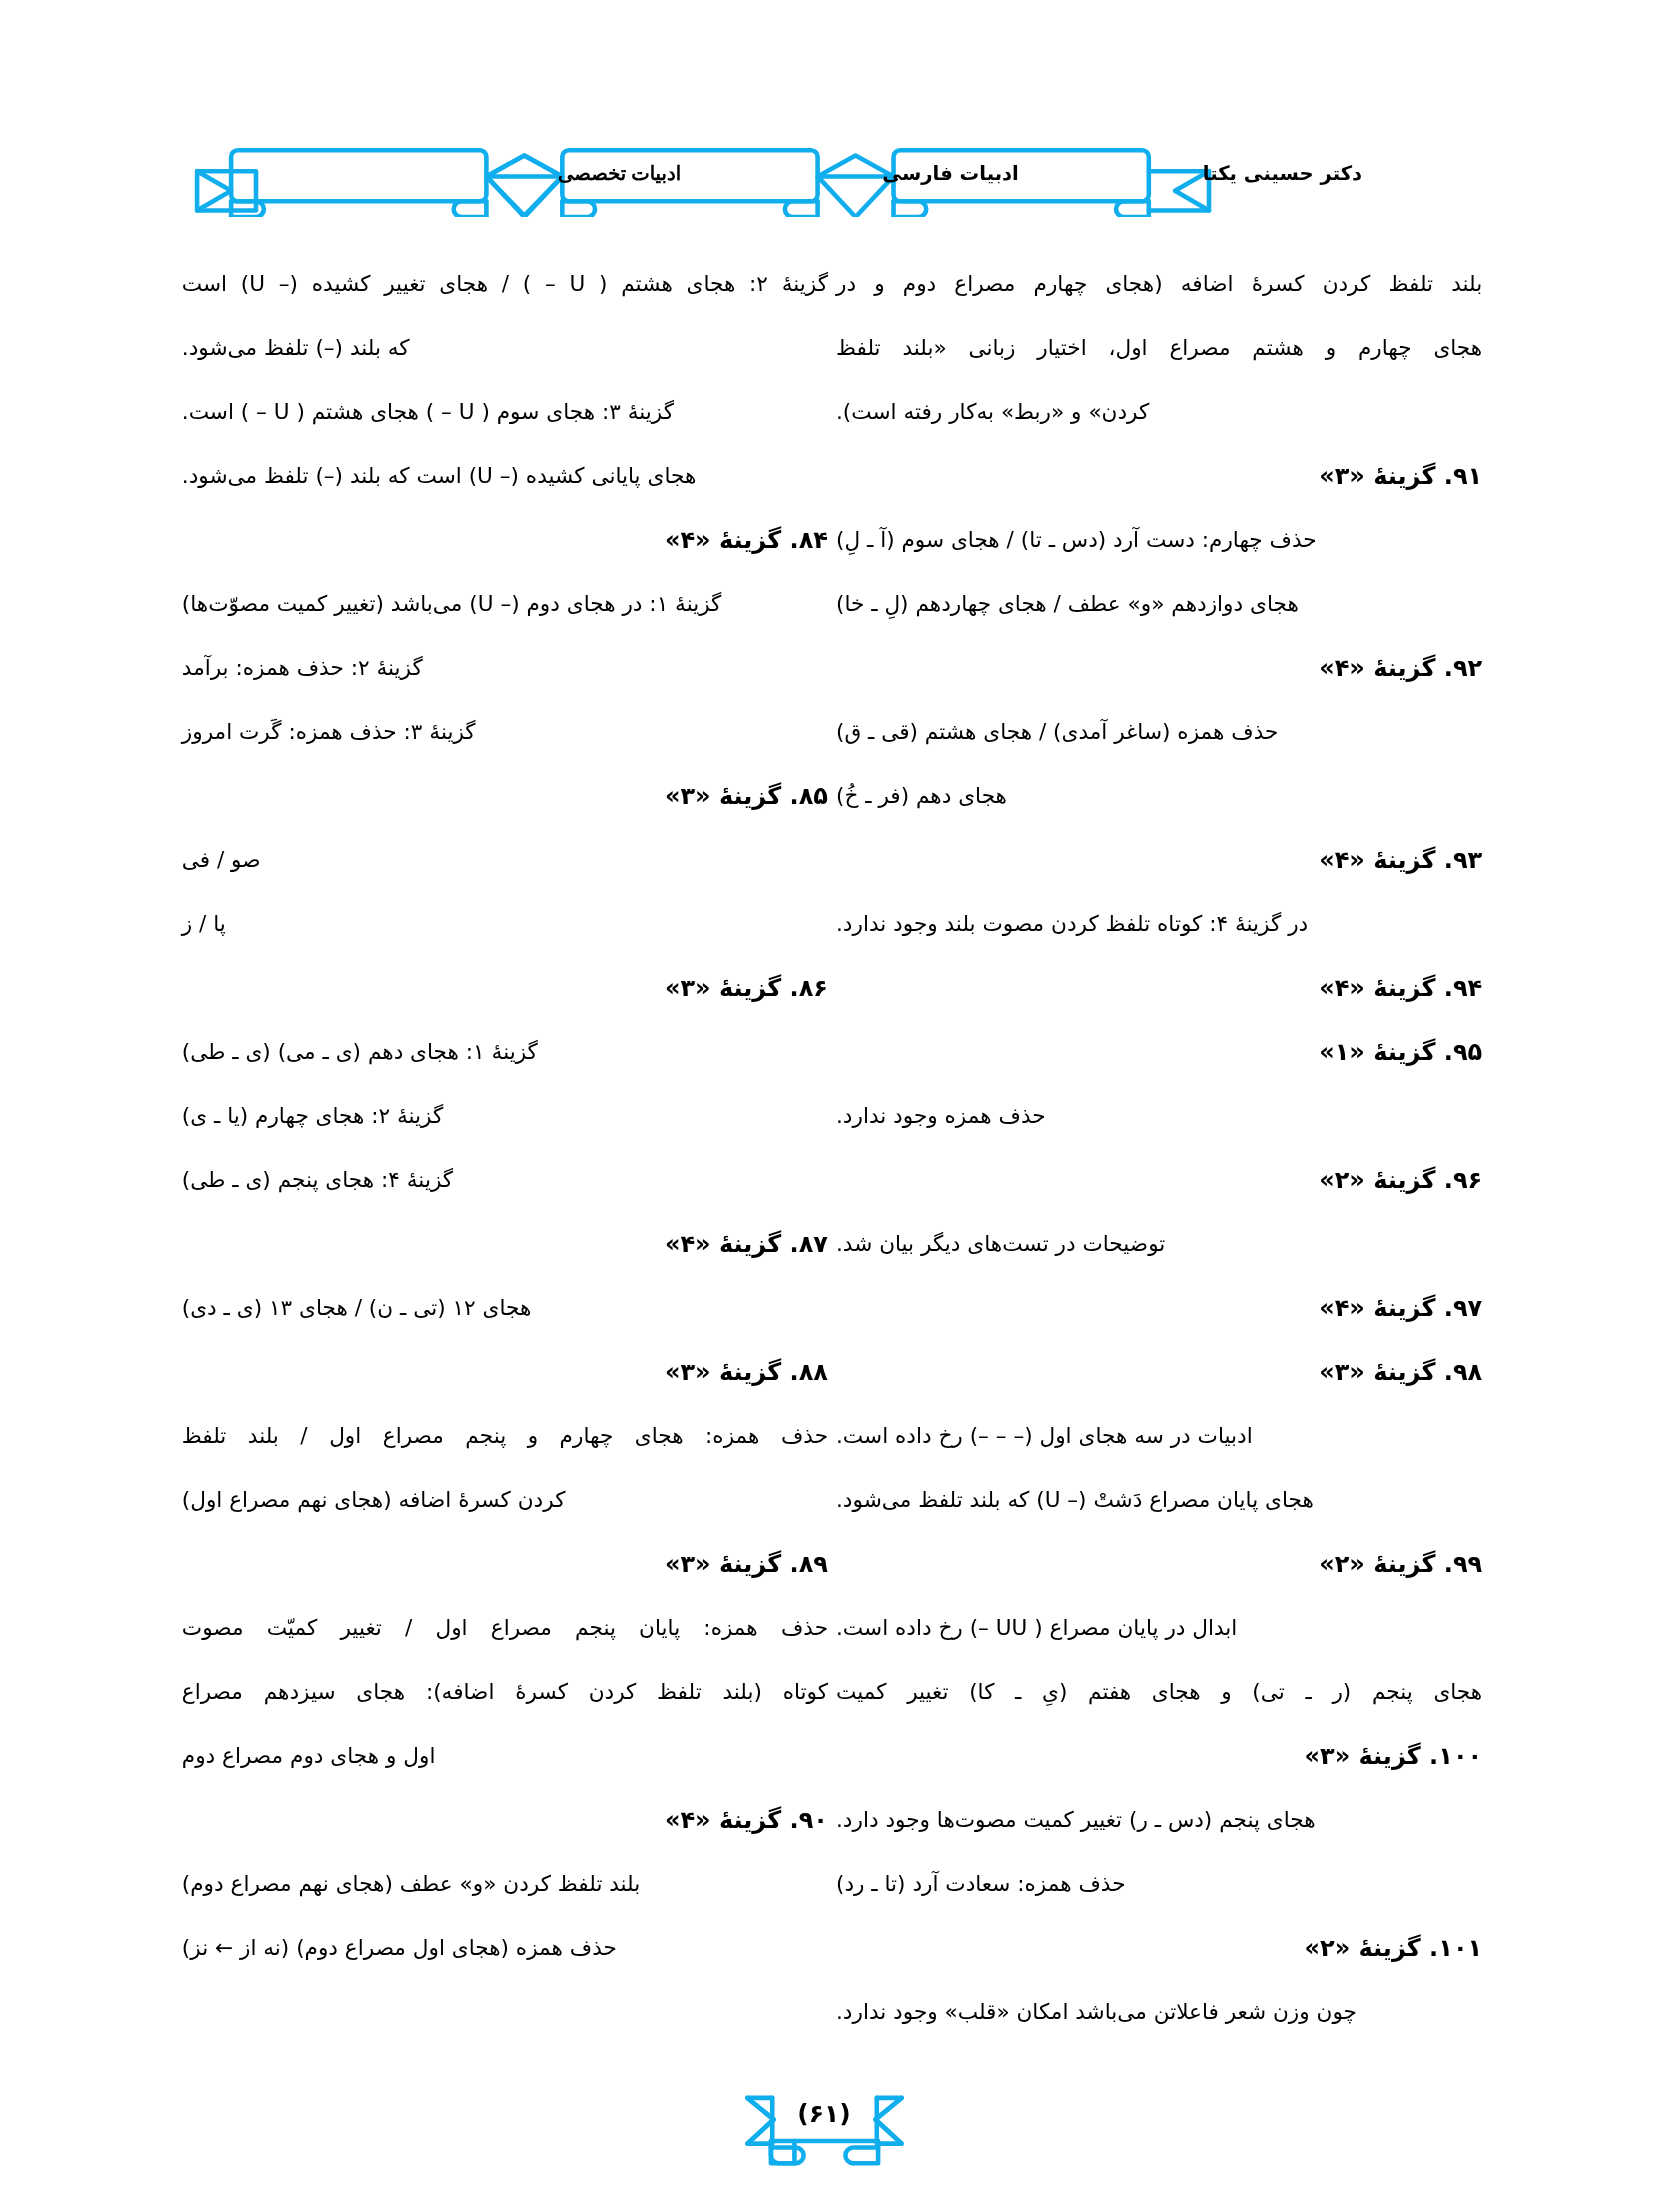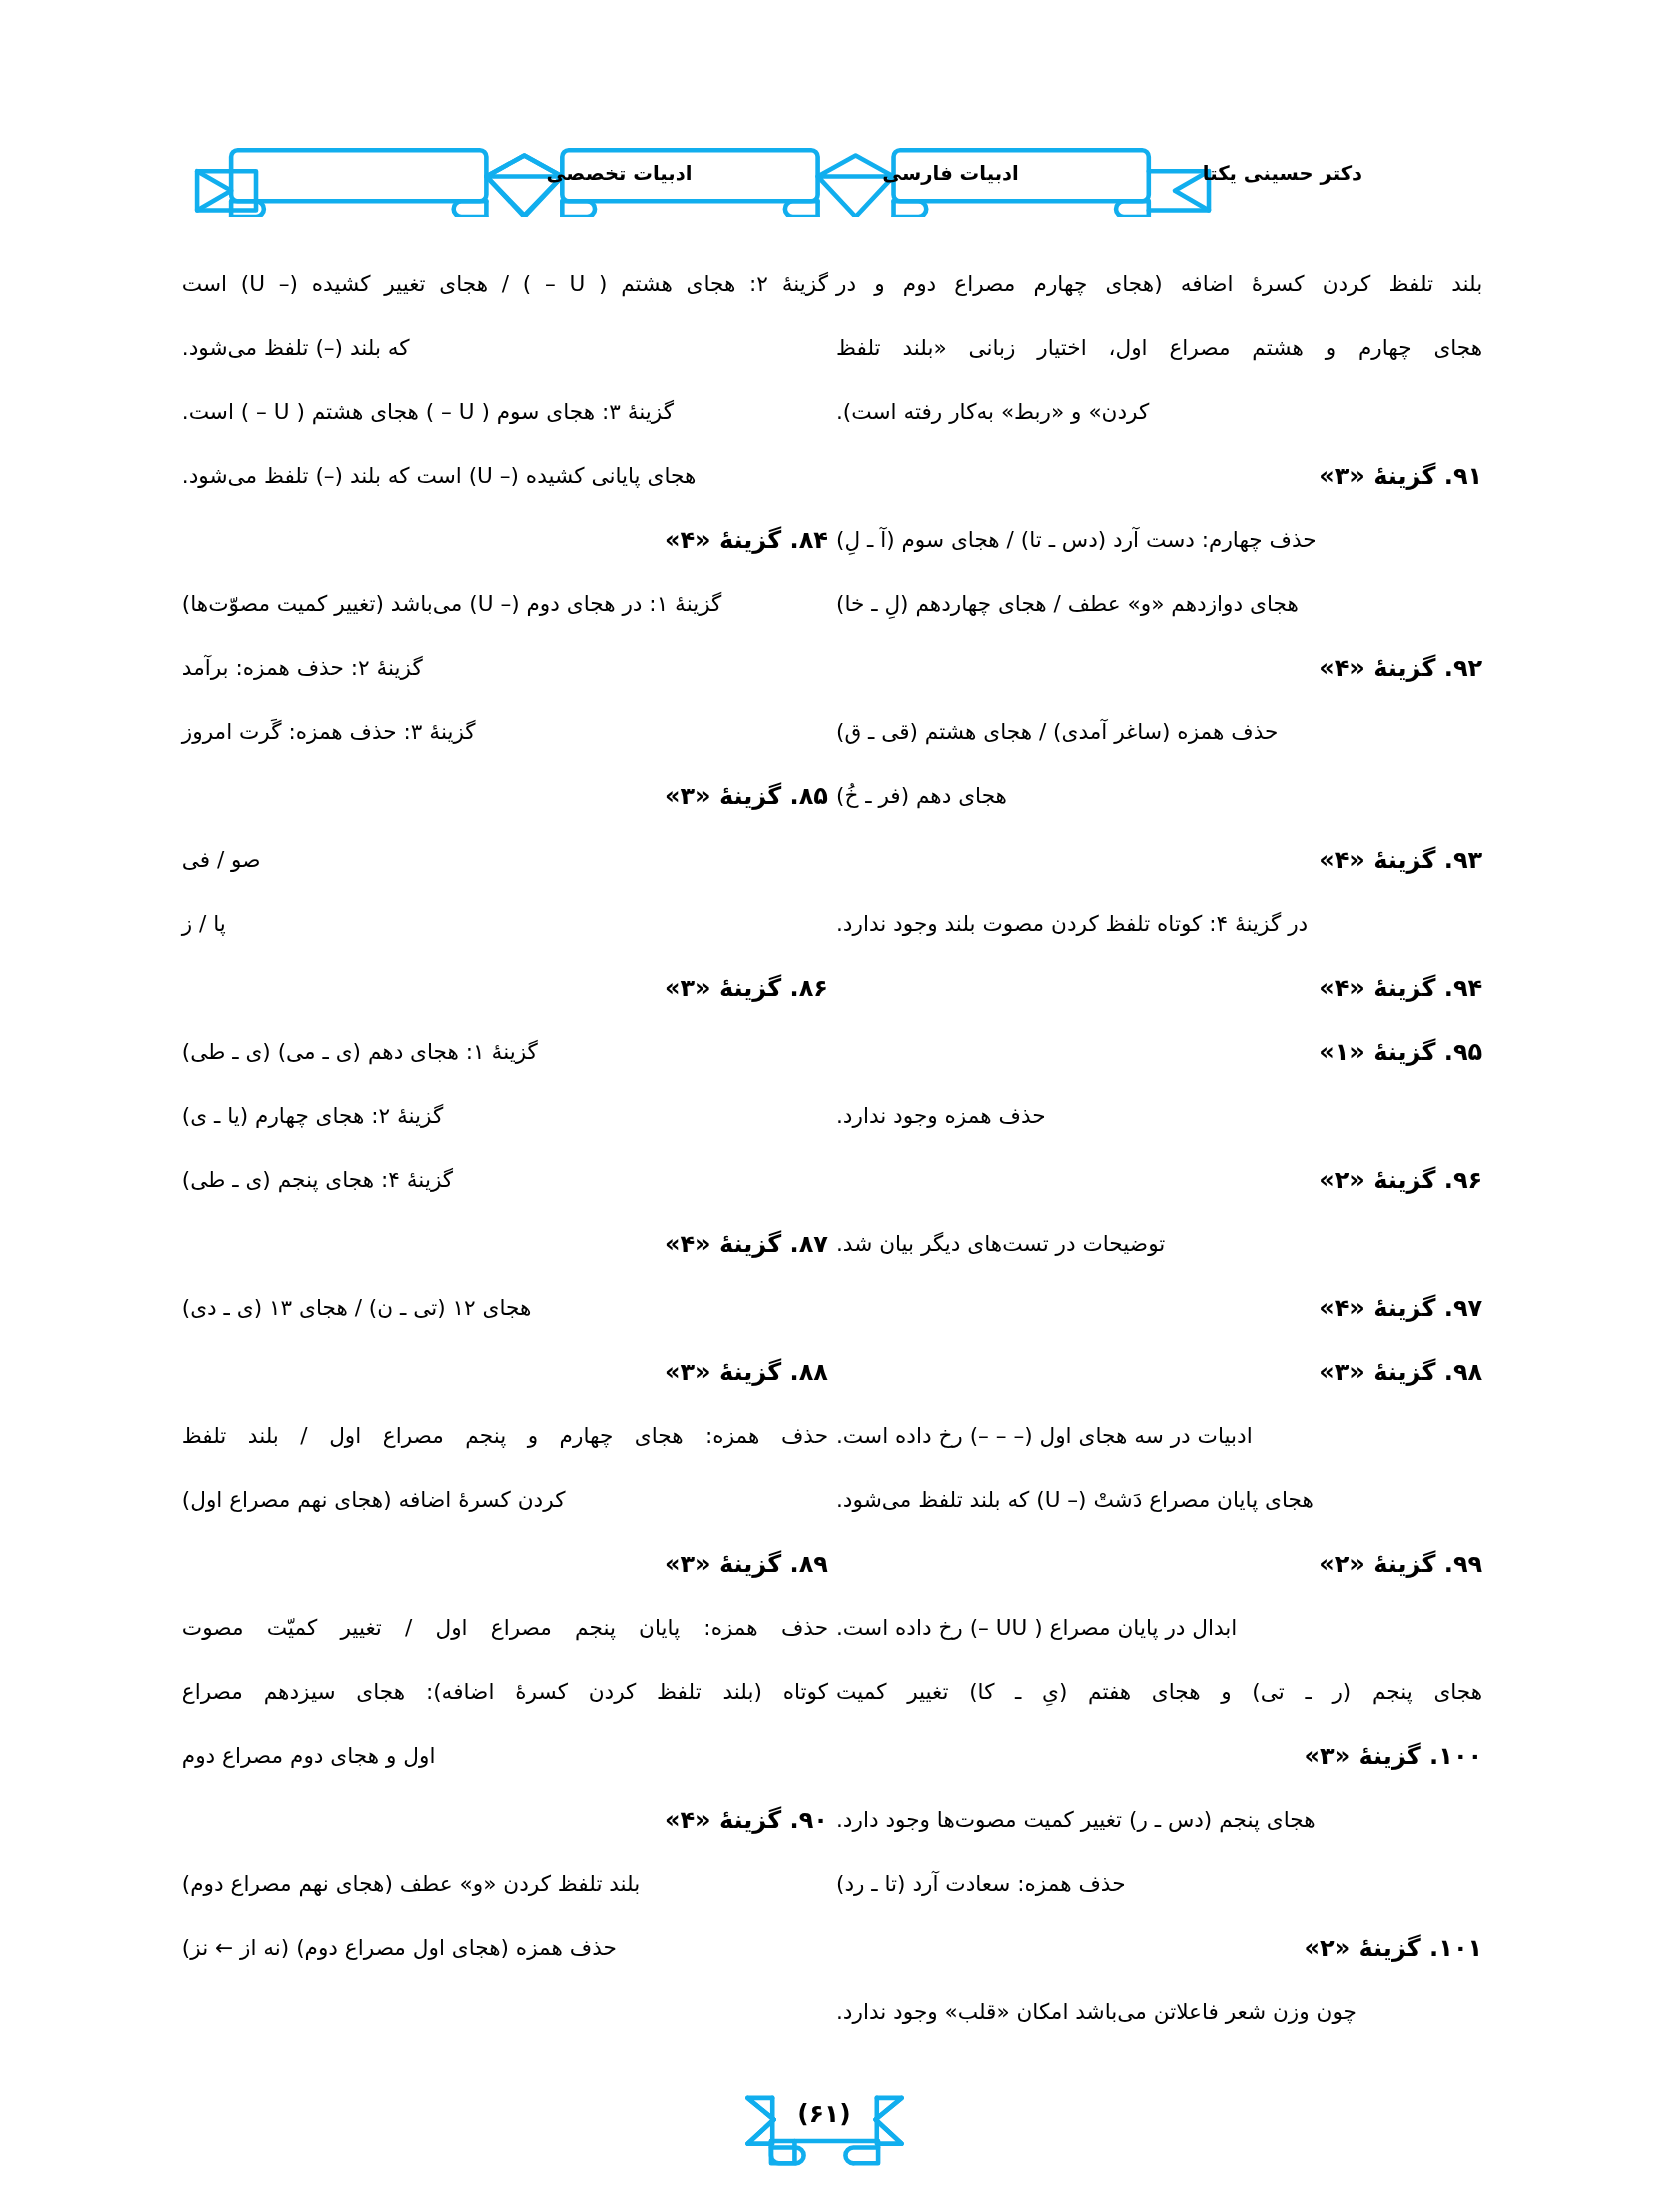--- a/index.html
+++ b/index.html
@@ -33,21 +33,21 @@
     align-items: center;
     justify-content: center;
     font-size: 19.6px;
     font-weight: 700;
     color: #000;
     white-space: nowrap;
     letter-spacing: 0px;
   }
   .ribbon-label.rl-right { right: 13px;  width: 354px; }
   .ribbon-label.rl-mid   { right: 413px; width: 308px; }
-  .ribbon-label.rl-left  { right: 776px; width: 354px; }
+  .ribbon-label.rl-left  { right: 776px; width: 354px; font-family: Liberation Serif, serif; }
 
   
   .columns {
     position: absolute;
     top: 252px;
     left: 0;
     width: 1664px;
     display: flex;
     flex-direction: row;
     justify-content: center;

